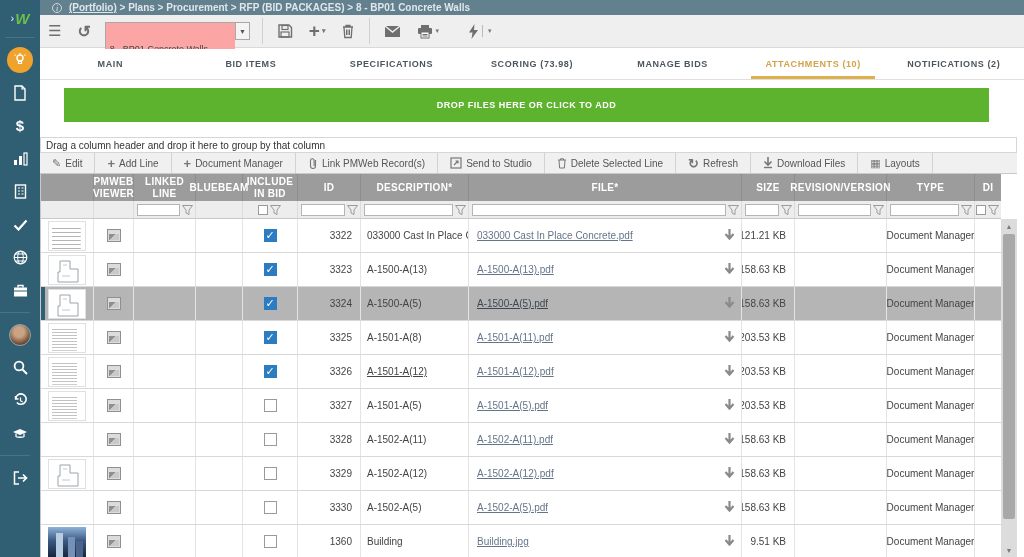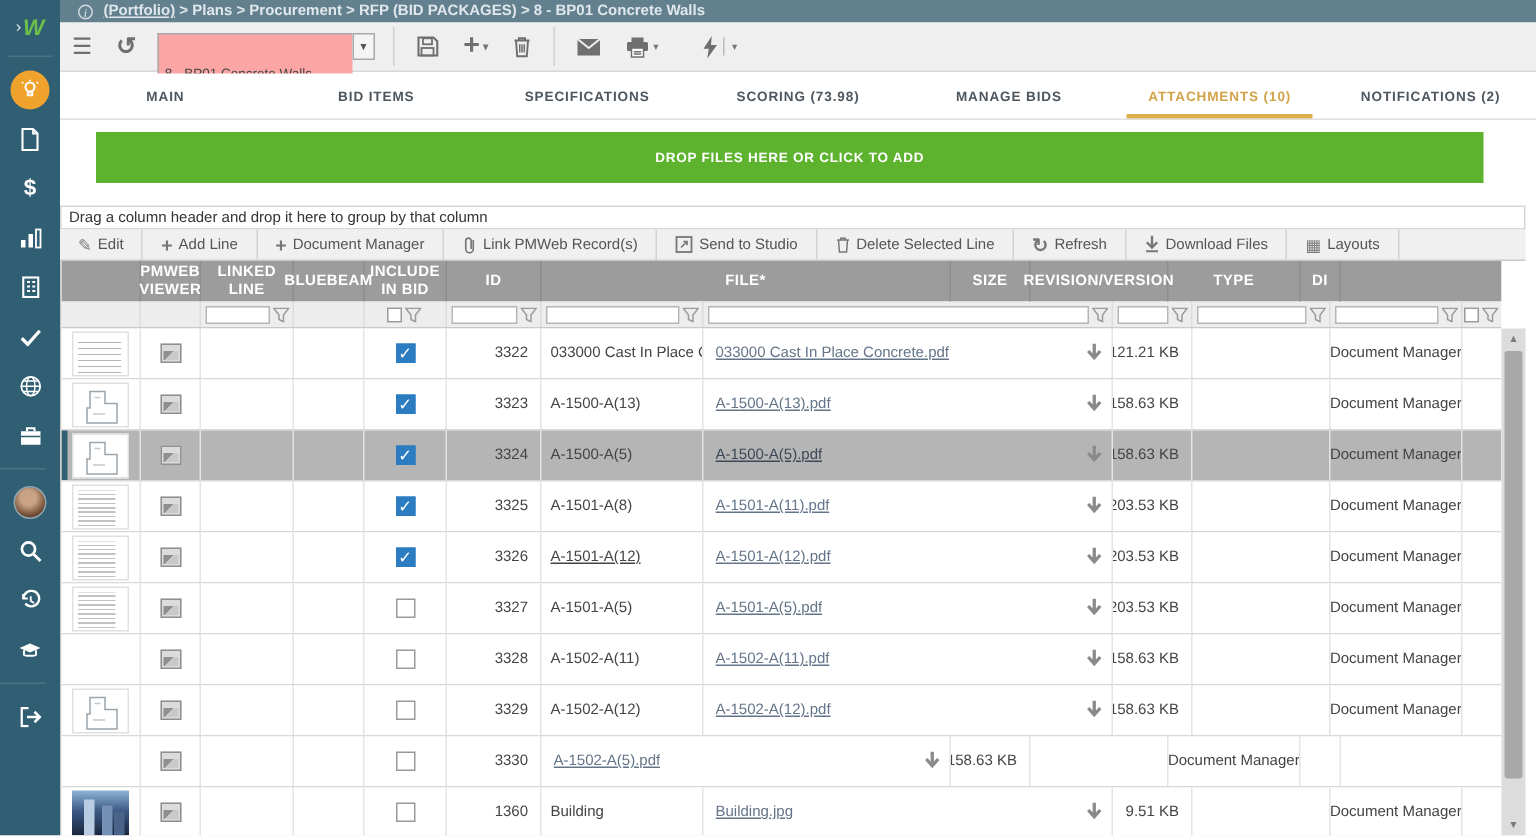--- a/index.html
+++ b/index.html
@@ -384,20 +384,23 @@
             </div>
             <div class="gc" style="width:47px;flex:none;">
               <span>BLUEBEAM</span>
             </div>
             <div class="gc" style="width:55px;flex:none;">
               <span>INCLUDE IN BID</span>
             </div>
             <div class="gc" style="width:63px;flex:none;">
               <span>ID</span>
             </div>
+            <div class="gc" style="width:108px;flex:none;">
+              <span>DESCRIPTION*</span>
+            </div>
             <div class="gc" style="width:273px;flex:none;">
               <span>FILE*</span>
             </div>
             <div class="gc" style="width:53px;flex:none;">
               <span>SIZE</span>
             </div>
             <div class="gc" style="width:92px;flex:none;">
               <span>REVISION/VERSION</span>
             </div>
             <div class="gc" style="width:88px;flex:none;">
@@ -750,20 +753,23 @@
                 <span class="viewer-ic"></span>
               </div>
               <div class="gc" style="width:62px;flex:none;"></div>
               <div class="gc" style="width:47px;flex:none;"></div>
               <div class="gc c-center" style="width:55px;flex:none;">
                 <span class="cb unchecked"></span>
               </div>
               <div class="gc c-right" style="width:63px;flex:none;">
                 <span>3330</span>
               </div>
+              <div class="gc c-left" style="width:108px;flex:none;">
+                <span>A-1502-A(5)</span>
+              </div>
               <div class="gc file-cell" style="width:273px;flex:none;">
                 <a class="filelink" href="#">A-1502-A(5).pdf</a>
                 <svg class="dl-icon" width="11" height="13" viewBox="0 0 11 13">
                   <path d="M5.5 0 v8 M1.5 5 L5.5 9.5 L9.5 5" fill="none" stroke="#8a8a8a" stroke-width="2.2"></path>
                 </svg>
               </div>
               <div class="gc c-right" style="width:53px;flex:none;">
                 <span>158.63 KB</span>
               </div>
               <div class="gc" style="width:92px;flex:none;"></div>

